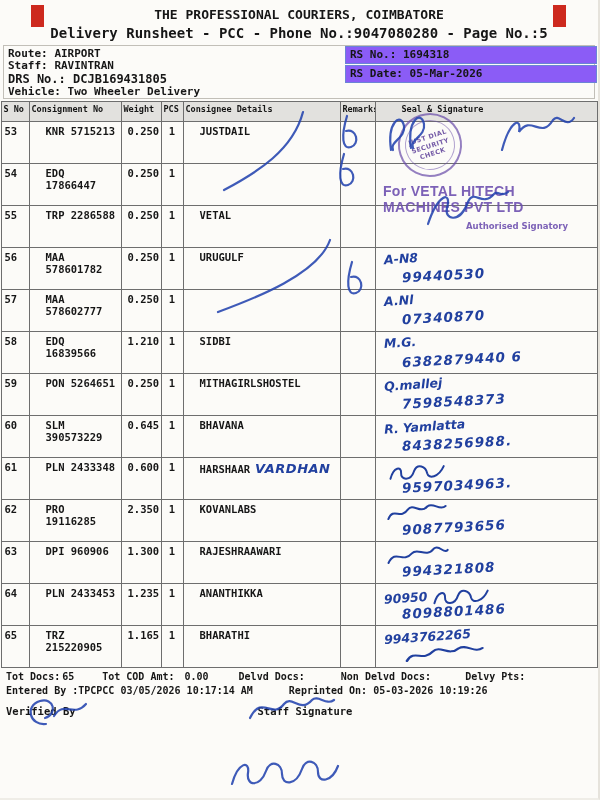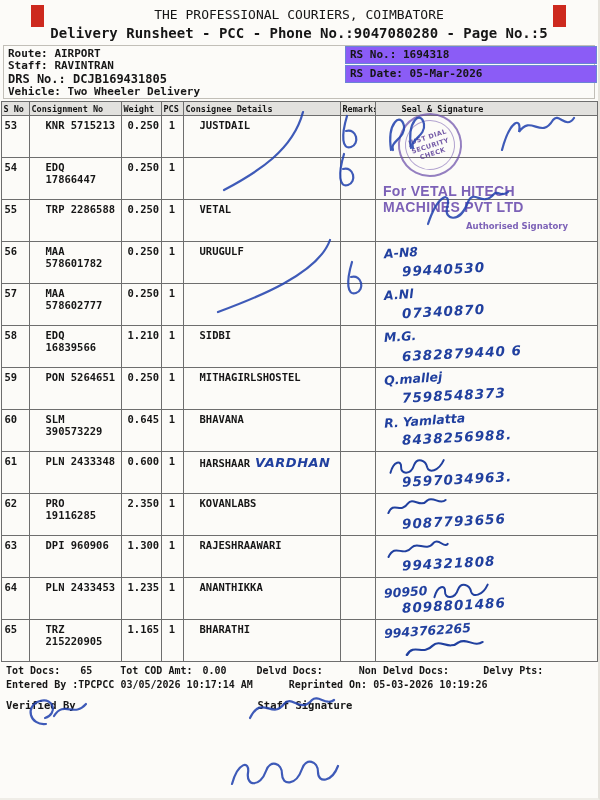--- a/index.html
+++ b/index.html
@@ -1,50 +1,50 @@
 <!DOCTYPE html>
 <html><head>
 <meta charset="utf-8">
 <style>
   *{margin:0;padding:0;box-sizing:border-box}
   html,body{background:#fcfbf8}
   .page{width:600px;height:800px;position:relative;background:#fcfbf8;
         font-family:"DejaVu Sans Mono","Liberation Mono",monospace;color:#161616;
         overflow:hidden;border-right:2px solid #e6e3dc;border-bottom:2px solid #efede7}
-  .title{text-align:center;font-weight:normal;font-size:13px;padding-top:7px}
+  .title{text-align:center;font-weight:bold;font-size:13px;padding-top:7px}
   .subtitle{text-align:center;font-weight:bold;font-size:14px;margin-top:3px}
   .info{position:relative;margin:4px 3px 0;border:1px solid #c2bfb8;height:54px;
         padding:2px 0 0 4px;font-size:11px;font-weight:bold}
   .info-line{line-height:12px;white-space:pre}
   .info-line.drs{font-size:12px;line-height:14px}
   .rs-box{position:absolute;left:341px;width:252px;height:18px;border:1px solid #6b84d6;
           background:#8b5cf6;padding:0 4px;font-size:11px;font-weight:bold;line-height:16px}
   .rs-no{top:0}.rs-date{top:19px}
   table{border-collapse:collapse;table-layout:fixed;width:596px;margin:2px auto 0}
   th{background:#e2e1de;border:1px solid #6e6e6e;font-size:8.5px;font-weight:bold;
-     text-align:left;padding:2px 2px 1px;height:13px;overflow:hidden}
+     text-align:left;padding:2px 2px 7px;height:13px;overflow:hidden}
   th.sig-h{padding-left:26px}
   td{border:1px solid #6e6e6e;vertical-align:top;font-size:10.5px;font-weight:bold;
      padding:3px 2px 0;height:42px;overflow:visible}
   td.c-sno{padding-left:3px}
   td.c-wt{padding-left:6px}
   td.c-pcs{text-align:center}
   td.c-name,td.c-con{padding-left:16px}
   td.c-sig{position:relative;padding:0}
   .sig-l1{position:absolute;left:8px;top:3px;transform:rotate(-4deg);white-space:nowrap}
   .sig-l2{position:absolute;left:26px;top:19px;transform:rotate(-3deg);white-space:nowrap}
   .hw{color:#21409f;font-family:"DejaVu Sans","Liberation Sans",sans-serif;font-style:italic}
   .sig-l1 .hw{font-size:12.5px;font-weight:bold}
   .sig-l2 .hw{font-size:13.5px;letter-spacing:1px}
   .hw-inline{color:#21409f;font-family:"DejaVu Sans",sans-serif;font-style:italic;
              font-size:13px;font-weight:bold;letter-spacing:.5px}
   svg.sq{vertical-align:middle;margin-left:2px}
   svg.sq path{stroke:#21409f;stroke-width:2;fill:none;stroke-linecap:round}
   .tot{display:flex;font-size:10px;font-weight:bold;padding:3px 6px 0;white-space:pre}
-  .tot .m1{margin-right:20px}.tot .m2{margin-right:28px}.tot .m3{margin-right:10px}
+  .tot .m1{margin-right:2px}.tot .m2{margin-right:28px}.tot .m3{margin-right:10px}
   .tot .m4{margin-right:30px}.tot .m5{margin-right:36px}.tot .m6{margin-right:34px}
   .entered{display:flex;font-size:10px;font-weight:bold;padding:3px 6px 0}
   .entered .rp{margin-left:36px}
   .verify{display:flex;font-size:10.5px;font-weight:bold;padding:9px 6px 0}
   .verify .st{margin-left:182px}
   .overlay{position:absolute;inset:0;pointer-events:none}
   .corner{position:absolute;width:13px;height:22px;background:#cd291e}
   .corner.tl{left:31px;top:5px}.corner.tr{left:553px;top:5px}
   .ink{position:absolute;left:0;top:0}
   .ink path{stroke:#2343ae;stroke-width:2.2;fill:none;stroke-linecap:round;opacity:.88}

